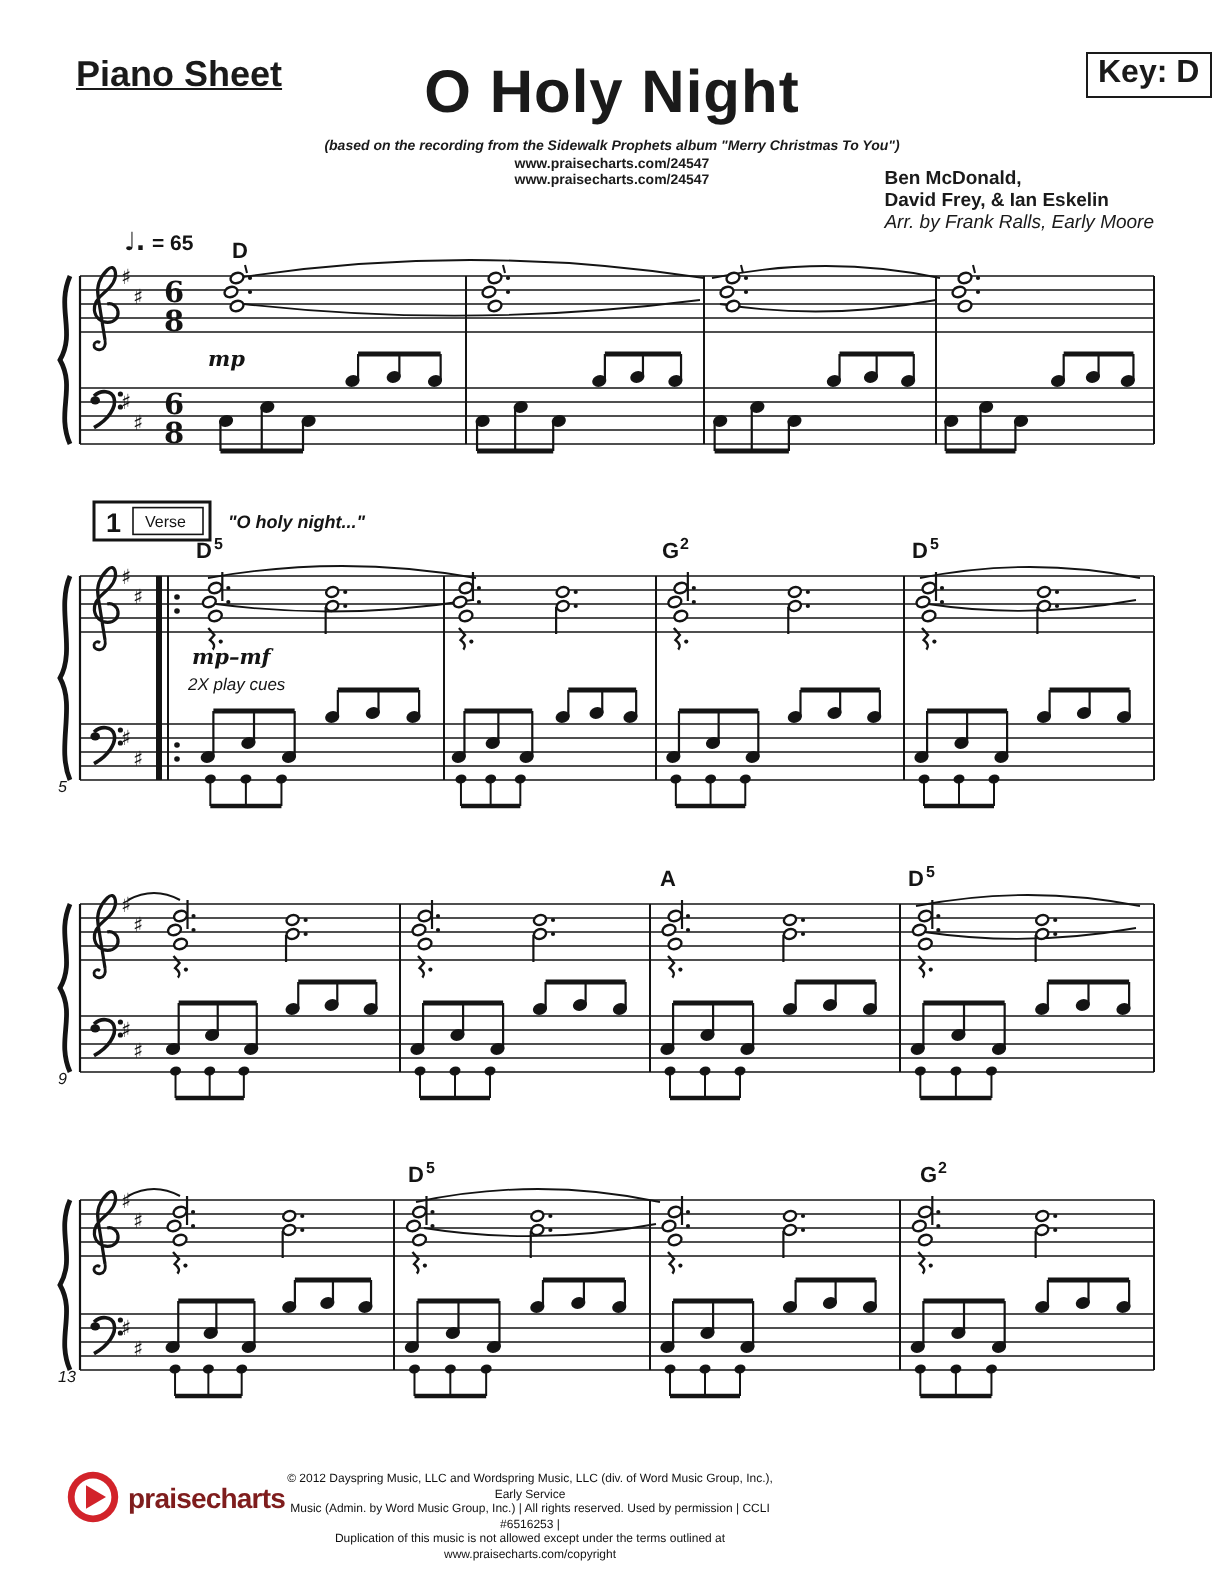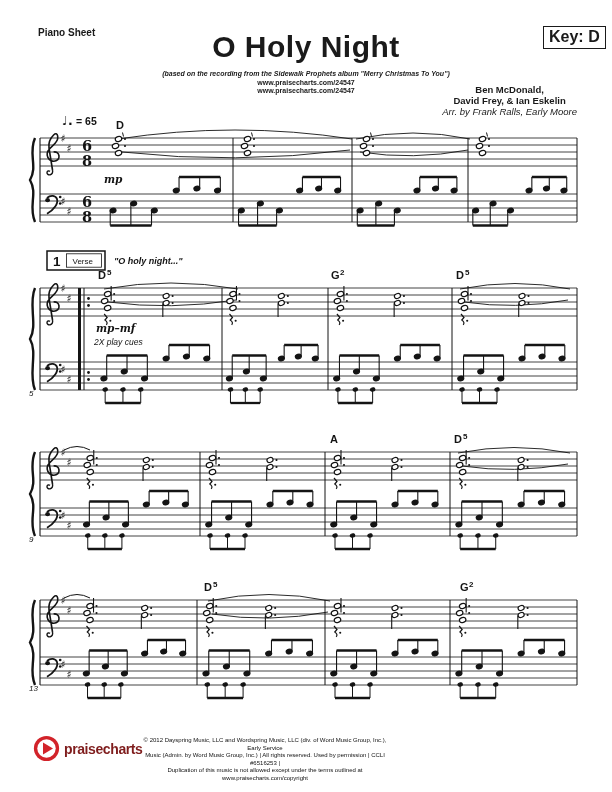--- a/index.html
+++ b/index.html
@@ -1,26 +1,26 @@
 <!DOCTYPE html>
 <html><head>
 <meta charset="utf-8">
 <style>
   html,body{margin:0;padding:0;background:#e8e8e8;}
   .page{position:relative;width:612px;height:792px;margin:0 auto;background:#ffffff;
         font-family:"Liberation Sans",sans-serif;color:#1a1a1a;overflow:hidden;}
   .abs{position:absolute;}
-  .doc-type{left:38px;top:27px;font-size:10px;font-weight:bold;}
+  .doc-type{left:38px;top:27px;font-size:18px;font-weight:bold;text-decoration:underline;}
   .key-badge{left:543px;top:26px;border:1.4px solid #1a1a1a;padding:1px 5px 2px 5px;
              font-size:16px;font-weight:bold;}
   .title{left:0;right:0;top:30px;text-align:center;font-size:30px;font-weight:bold;letter-spacing:0.5px;}
   .subtitle{left:0;right:0;top:70px;text-align:center;font-size:7px;font-weight:bold;font-style:italic;}
   .url-line{left:0;right:0;text-align:center;font-size:7px;font-weight:bold;}
   .url1{top:79px;} .url2{top:87px;}
-  .credits{right:35px;top:84px;text-align:center;line-height:11px;}
+  .credits{right:35px;top:84px;text-align:left;line-height:11px;}
   .writer{font-size:9.5px;font-weight:bold;}
   .arranger{font-size:9.5px;font-style:italic;}
   .score-wrap{left:0;top:0;width:612px;height:792px;}
   .footer-logo{left:33px;top:735px;display:flex;align-items:center;}
   .logo-text{font-size:14px;font-weight:bold;color:#7f1d1d;letter-spacing:-0.4px;margin-left:4px;text-align:right;}
   .copyright{left:140px;top:737px;width:250px;text-align:center;font-size:6px;line-height:7.6px;color:#111;}
   svg text{user-select:none;}
 </style>
 </head>
 <body>

